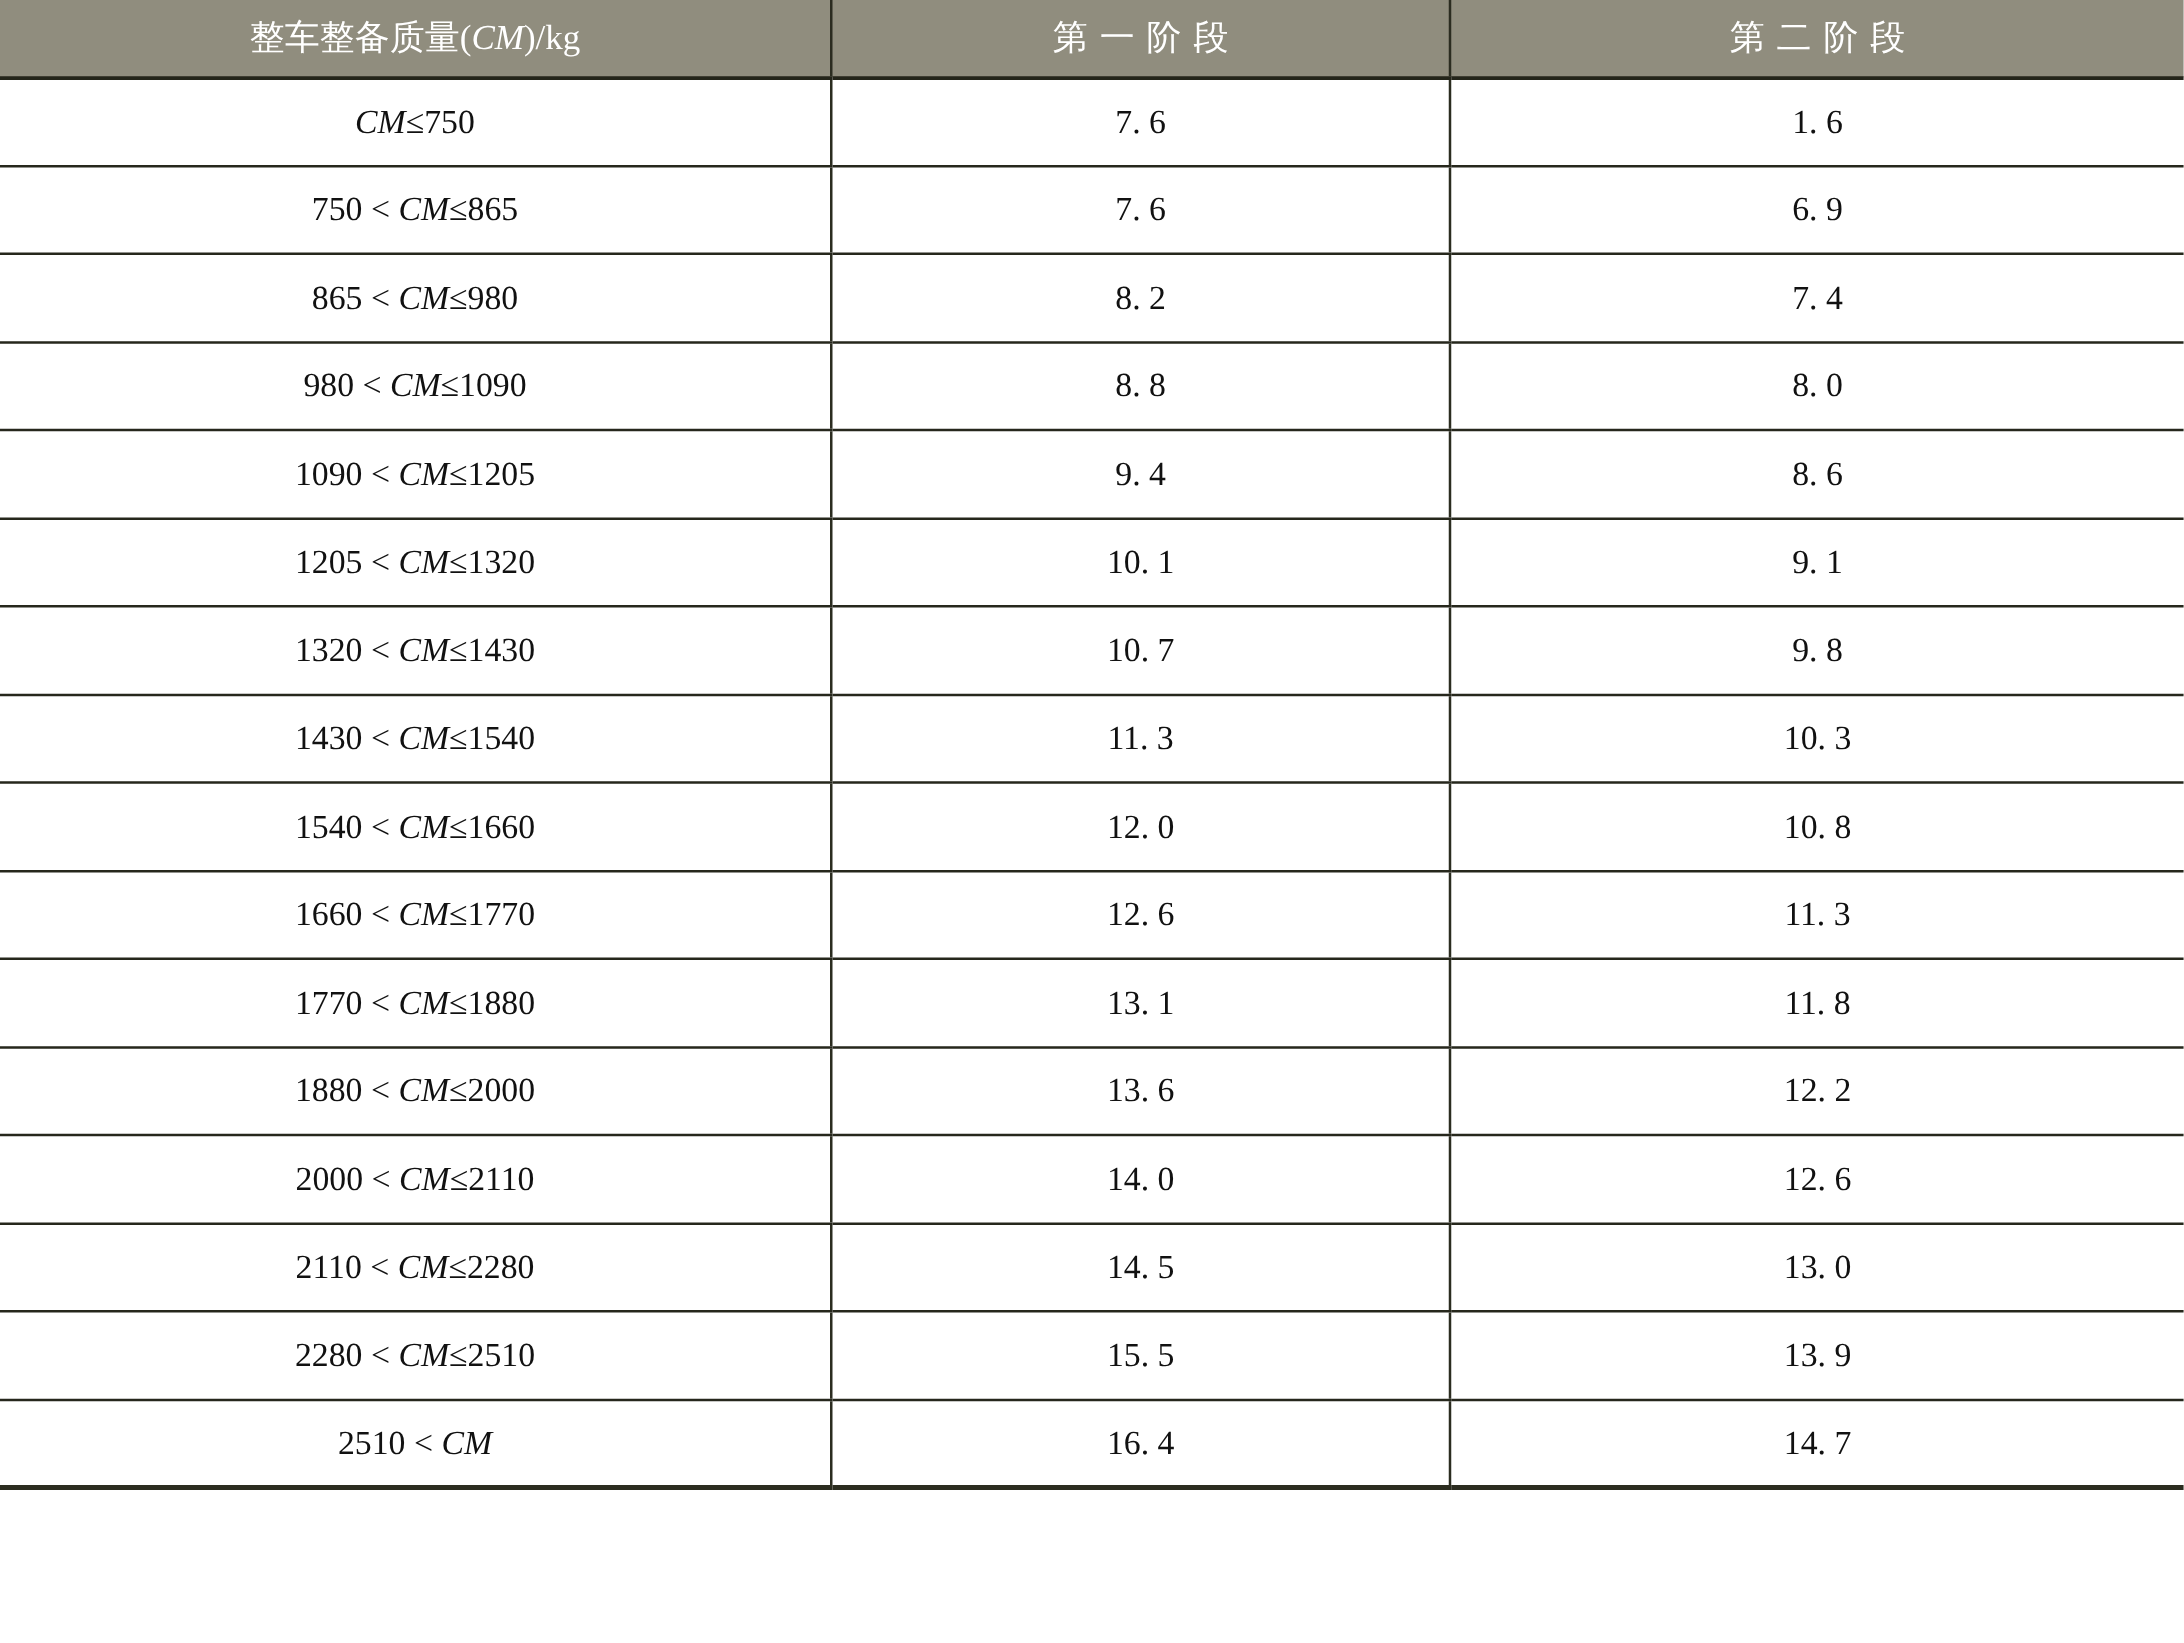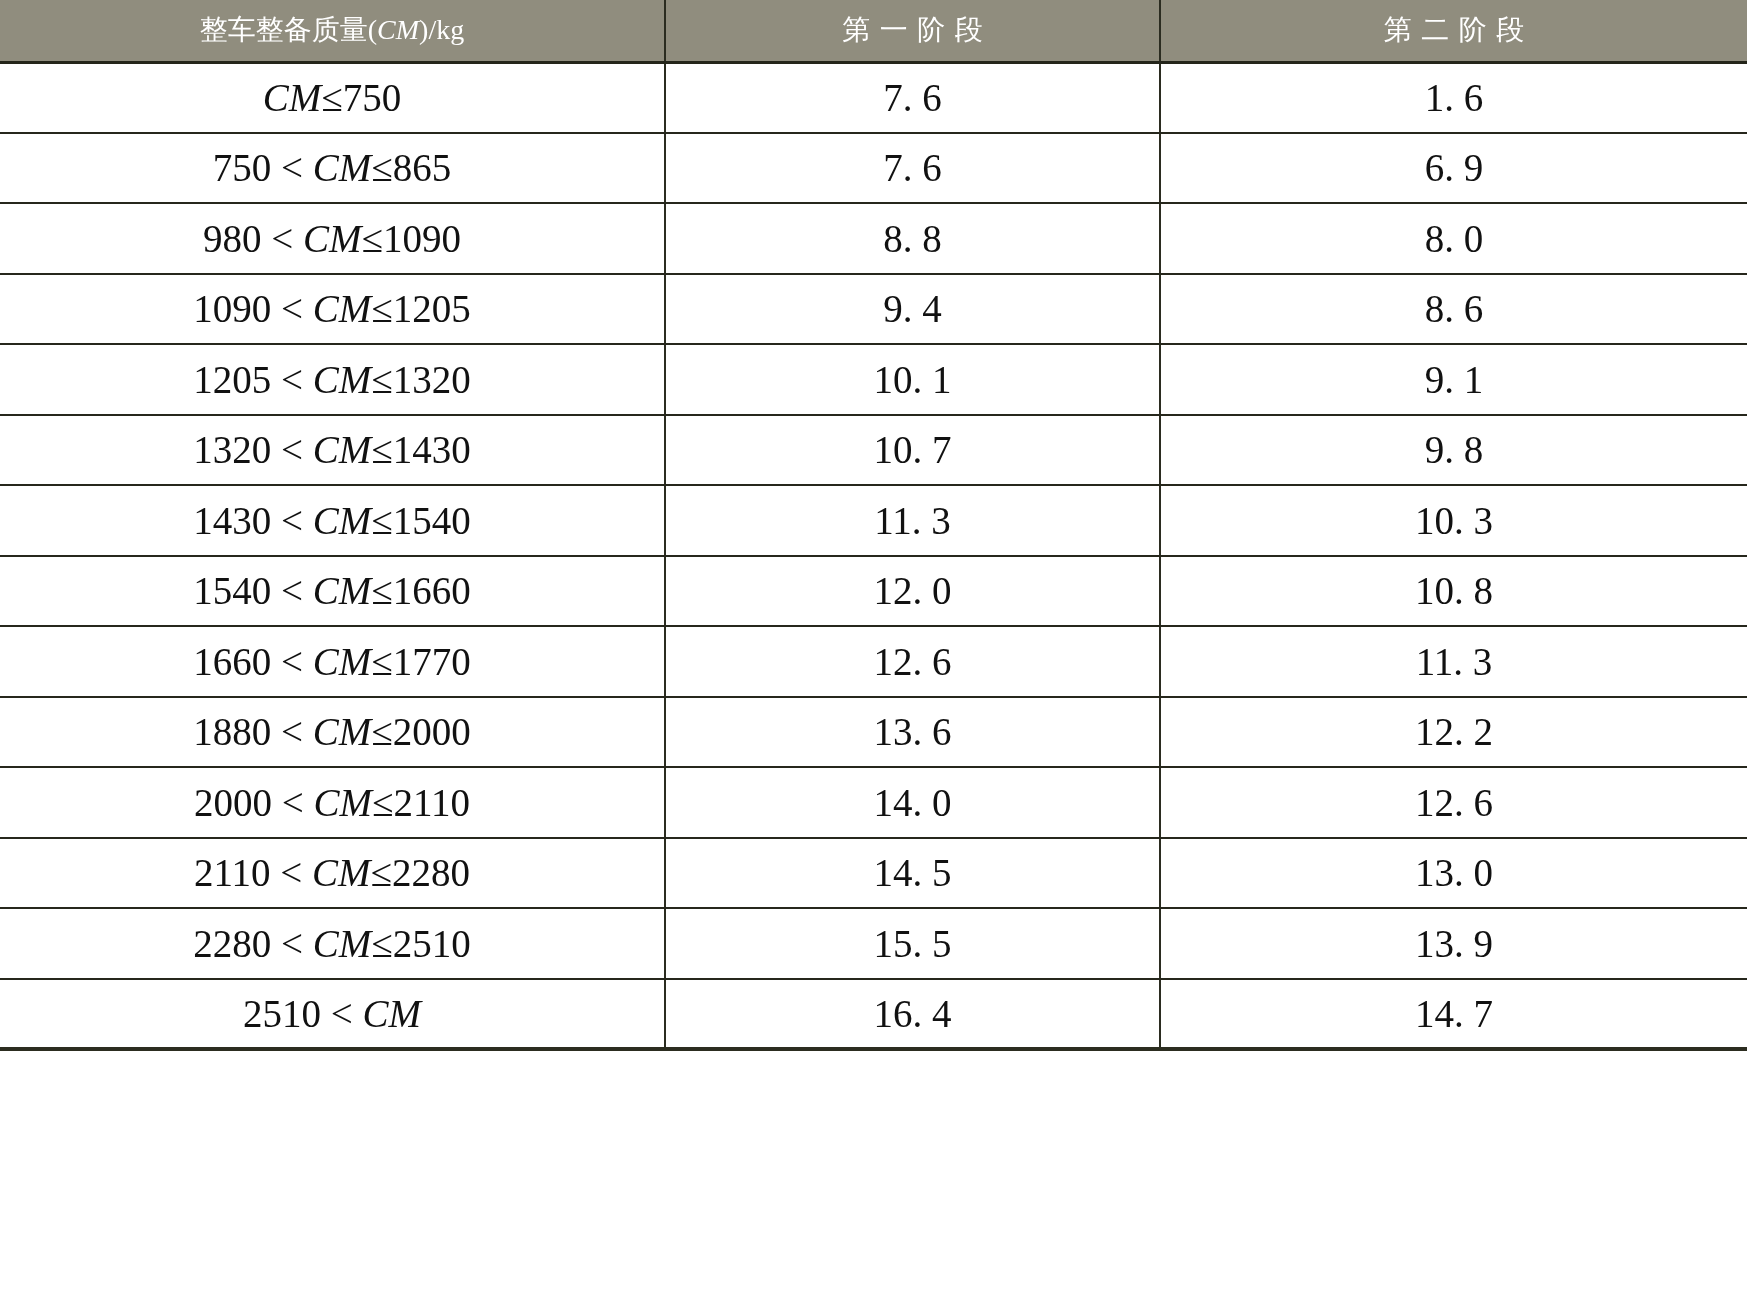--- a/index.html
+++ b/index.html
@@ -54,21 +54,21 @@
     letter-spacing: 0.34em;
     padding-left: 0.34em;
     display: inline-block;
   }
   thead th .hdr-main {
     display: inline-block;
   }
 
   tbody td {
     height: 70.5px;
-    font-size: 39px;
+    font-size: 27px;
     text-align: center;
     vertical-align: middle;
     padding: 0;
     border-bottom: 2px solid #26271c;
     box-sizing: border-box;
     background: #ffffff;
   }
   tbody td.col-div {
     border-left: 2px solid #2b2c20;
   }
@@ -109,20 +109,25 @@
           <td><span><span class="var">CM</span>≤750</span></td>
           <td class="col-div">7. 6</td>
           <td class="col-div">1. 6</td>
         </tr>
         <tr>
           <td><span>750 &lt; <span class="var">CM</span>≤865</span></td>
           <td class="col-div">7. 6</td>
           <td class="col-div">6. 9</td>
         </tr>
         <tr>
+          <td><span>865 &lt; <span class="var">CM</span>≤980</span></td>
+          <td class="col-div">8. 2</td>
+          <td class="col-div">7. 4</td>
+        </tr>
+        <tr>
           <td><span>980 &lt; <span class="var">CM</span>≤1090</span></td>
           <td class="col-div">8. 8</td>
           <td class="col-div">8. 0</td>
         </tr>
         <tr>
           <td><span>1090 &lt; <span class="var">CM</span>≤1205</span></td>
           <td class="col-div">9. 4</td>
           <td class="col-div">8. 6</td>
         </tr>
         <tr>
@@ -144,20 +149,25 @@
           <td><span>1540 &lt; <span class="var">CM</span>≤1660</span></td>
           <td class="col-div">12. 0</td>
           <td class="col-div">10. 8</td>
         </tr>
         <tr>
           <td><span>1660 &lt; <span class="var">CM</span>≤1770</span></td>
           <td class="col-div">12. 6</td>
           <td class="col-div">11. 3</td>
         </tr>
         <tr>
+          <td><span>1770 &lt; <span class="var">CM</span>≤1880</span></td>
+          <td class="col-div">13. 1</td>
+          <td class="col-div">11. 8</td>
+        </tr>
+        <tr>
           <td><span>1880 &lt; <span class="var">CM</span>≤2000</span></td>
           <td class="col-div">13. 6</td>
           <td class="col-div">12. 2</td>
         </tr>
         <tr>
           <td><span>2000 &lt; <span class="var">CM</span>≤2110</span></td>
           <td class="col-div">14. 0</td>
           <td class="col-div">12. 6</td>
         </tr>
         <tr>

